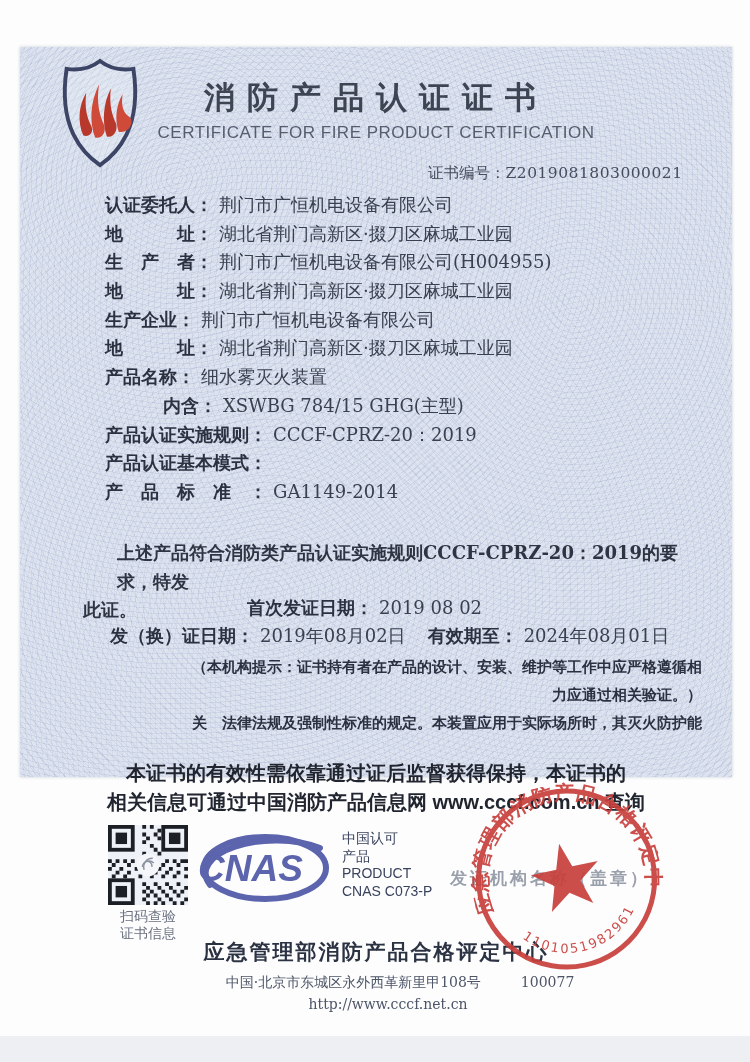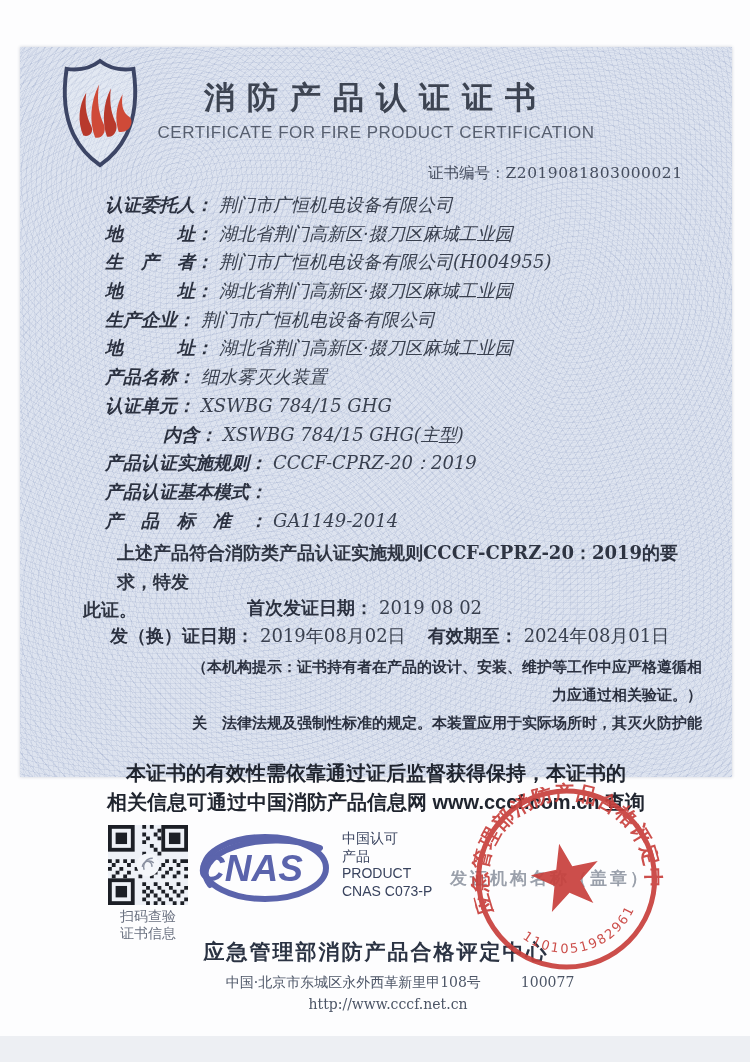--- a/index.html
+++ b/index.html
@@ -16,21 +16,21 @@
         box-shadow:0 0 3px rgba(60,70,100,.25);}
   .logo{position:absolute;left:26px;top:8px;}
   .title{position:absolute;left:0;top:30px;width:712px;text-align:center;
          font-family:"DejaVu Serif","Liberation Serif",serif;font-weight:bold;
          font-size:31px;letter-spacing:12px;color:#3d4452;}
   .subtitle{position:absolute;left:0;top:76px;width:712px;text-align:center;
             font-size:17px;color:#565e6e;letter-spacing:.5px;}
   .certno{position:absolute;left:408px;top:116px;font-size:15.5px;color:#454d5e;
           font-family:"DejaVu Serif",serif;}
   .certno .num{letter-spacing:.5px;}
-  .rows{position:absolute;left:85px;top:146px;width:610px;font-style:italic;}
+  .rows{position:absolute;left:85px;top:146px;width:610px;}
   .row{display:flex;height:28.7px;align-items:baseline;}
   .row .lbl{font-weight:bold;font-size:18px;color:#2b3140;white-space:pre;}
   .row .val{font-family:"DejaVu Serif",serif;font-size:18px;color:#39404f;margin-left:6px;white-space:pre;}
   .row.indent{padding-left:58px;}
   .compliance{position:absolute;left:63px;top:492px;width:625px;
               font-family:"DejaVu Serif",serif;font-size:18px;color:#2e3442;line-height:28.7px;font-weight:600;}
   .compliance .c1{padding-left:34px;}
   .first-issue{position:absolute;left:227px;top:549px;font-size:18px;}
   .issue-line{position:absolute;left:90px;top:577px;font-size:18px;}
   .blbl{font-weight:bold;color:#2b3140;}
@@ -99,24 +99,20 @@
         <span class="val">荆门市广恒机电设备有限公司</span>
       </div>
     <div class="row">
         <span class="lbl">地　　　址：</span>
         <span class="val">湖北省荆门高新区·掇刀区麻城工业园</span>
       </div>
     <div class="row">
         <span class="lbl">产品名称：</span>
         <span class="val">细水雾灭火装置</span>
       </div>
-    <div class="row">
-        <span class="lbl">认证单元：</span>
-        <span class="val">XSWBG 784/15 GHG</span>
-      </div>
     <div class="row indent">
         <span class="lbl">内含：</span>
         <span class="val">XSWBG 784/15 GHG(主型)</span>
       </div>
     <div class="row">
         <span class="lbl">产品认证实施规则：</span>
         <span class="val">CCCF-CPRZ-20：2019</span>
       </div>
     <div class="row">
         <span class="lbl">产品认证基本模式：</span>

